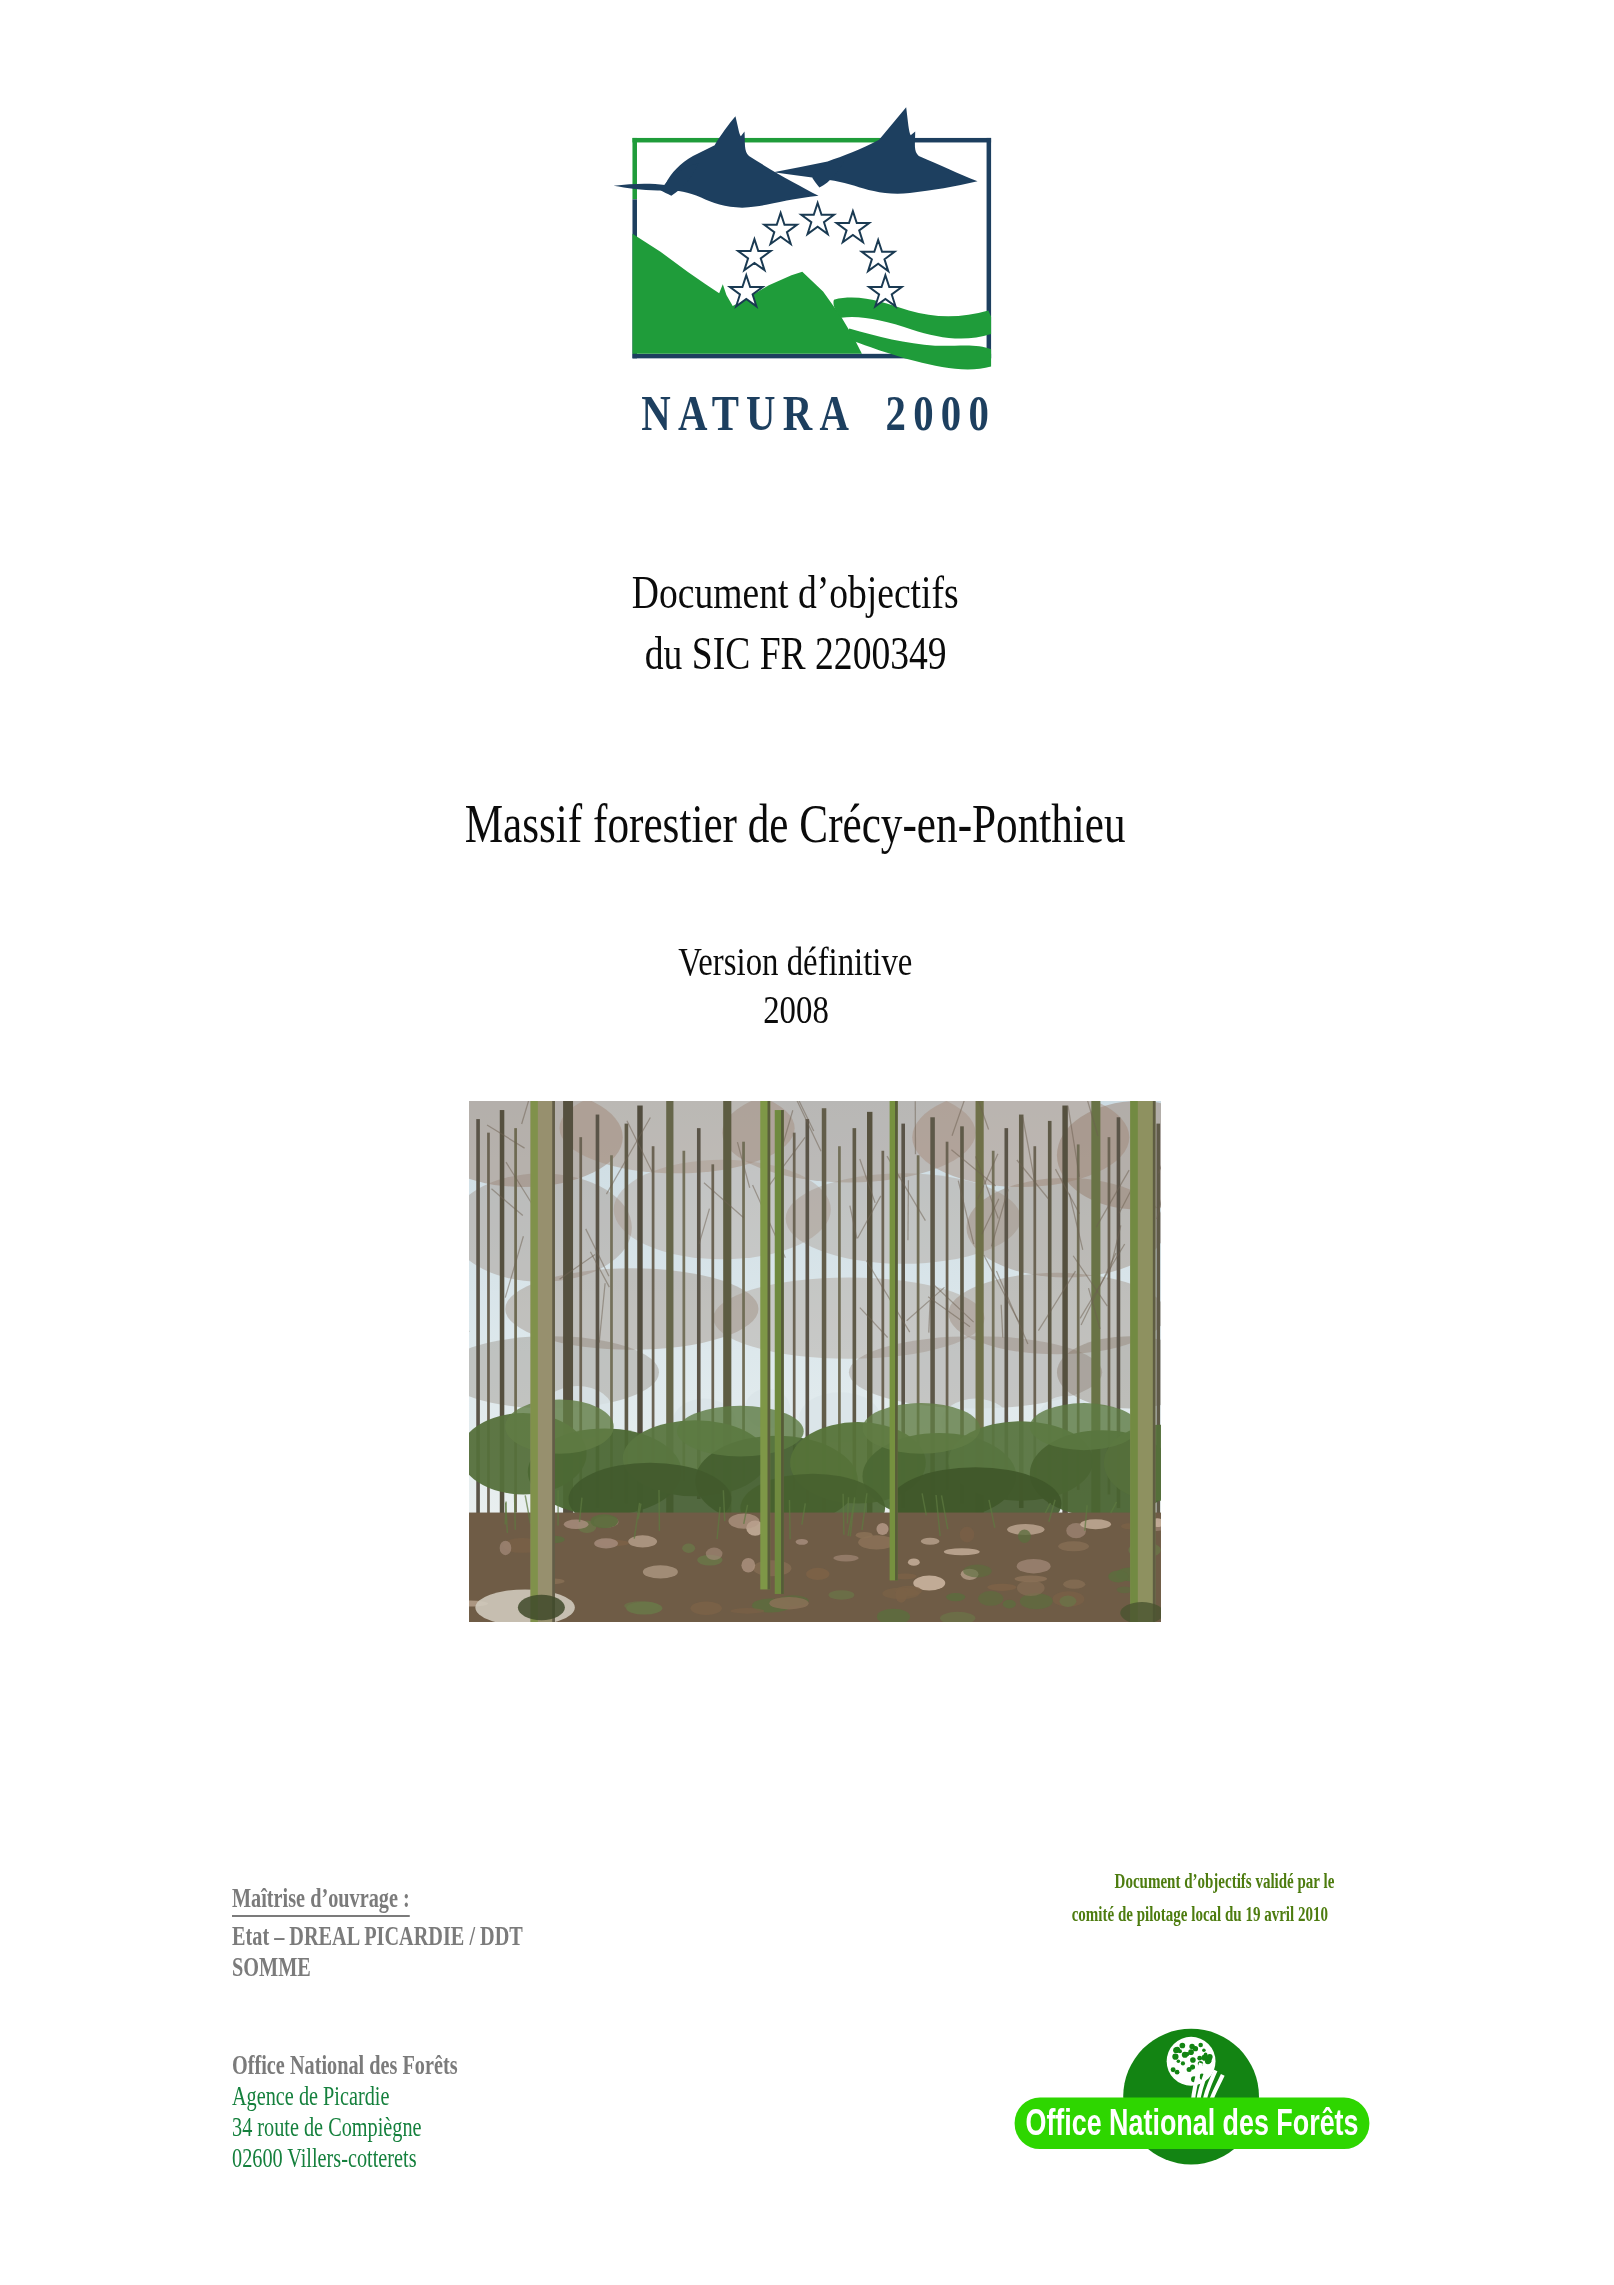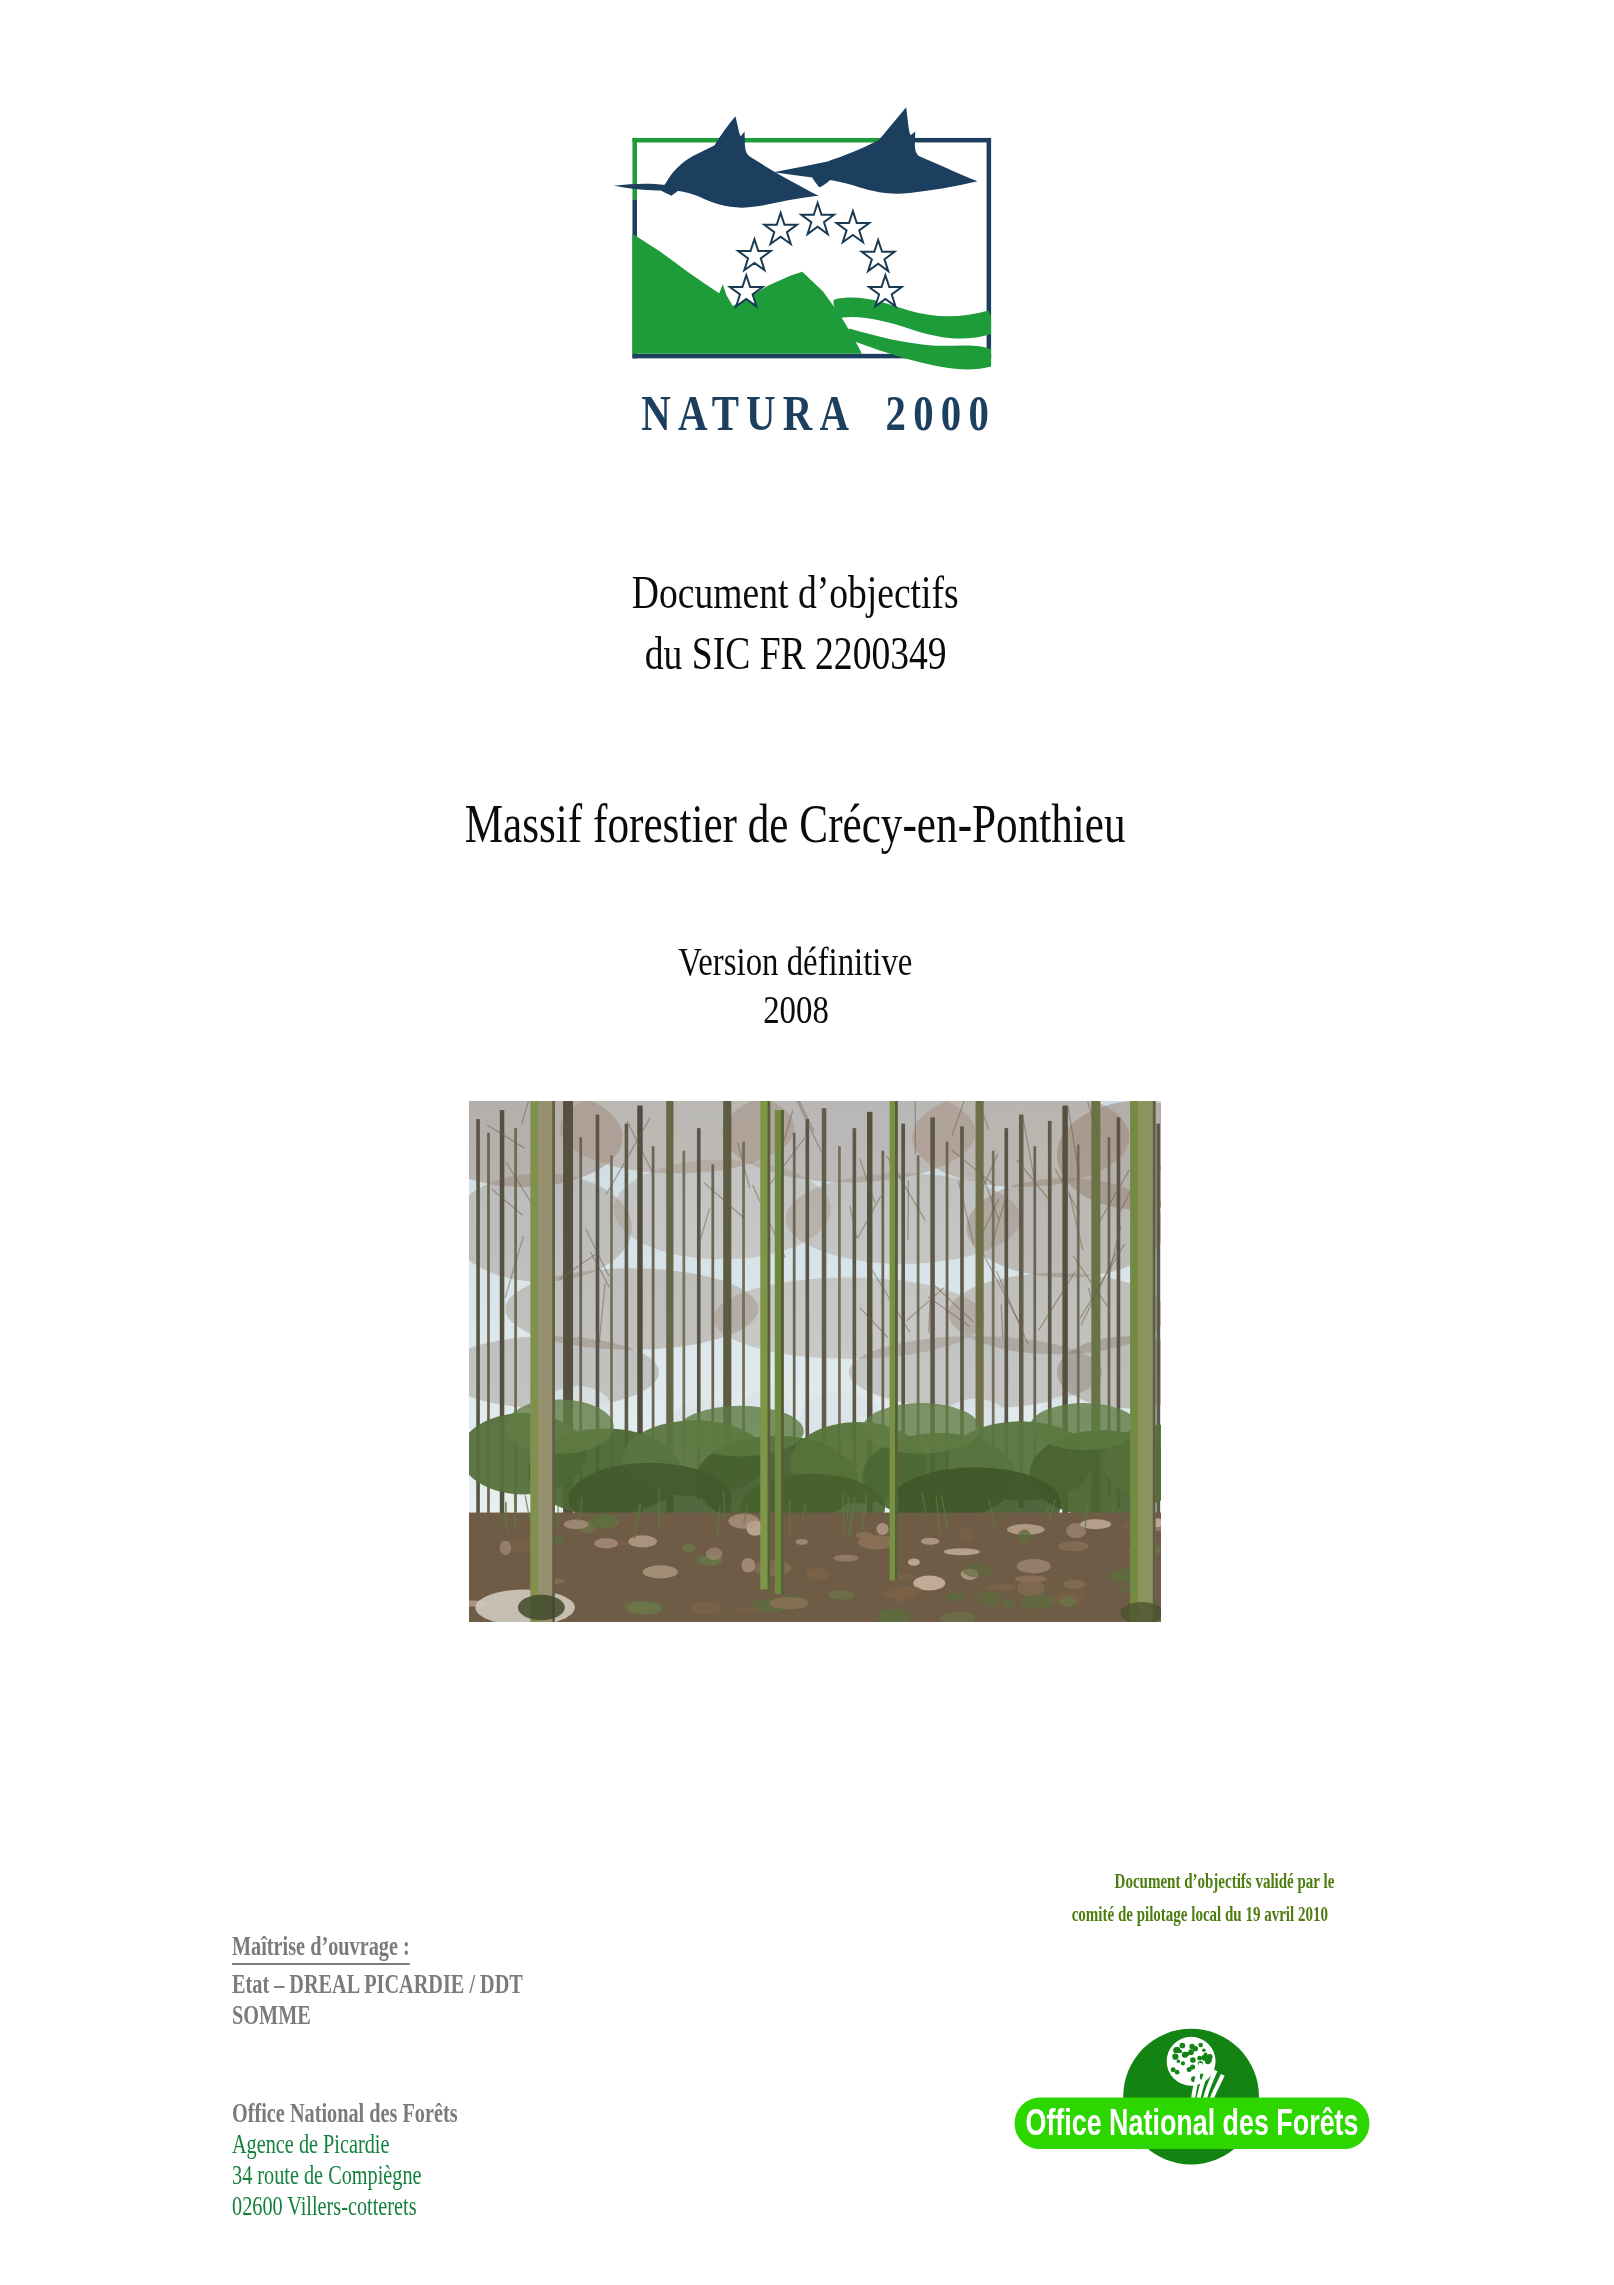--- a/index.html
+++ b/index.html
@@ -22,21 +22,21 @@
   .centercol{position:absolute;left:81px;width:1429px;text-align:center;color:#0b0b0b;}
   .title-block{top:562px;font-size:47px;line-height:61px;}
   .subtitle-block{top:794px;font-size:54px;line-height:60px;}
   .version-block{top:917px;font-size:41px;line-height:48px;margin-top:20px;}
 
   
   .photo{position:absolute;left:469px;top:1101px;width:692px;height:521px;overflow:hidden;}
 
   
   .maitrise{position:absolute;left:232px;top:1883px;width:470px;
-            font-size:27px;line-height:31px;color:#7b7b7b;font-weight:bold;margin-top:48px;}
+            font-size:27px;line-height:31px;color:#7b7b7b;font-weight:bold;}
   .u{border-bottom:2.7px solid #7b7b7b;padding-bottom:0.9px;}
   .gap1{height:31px;}
   .gap2{height:36px;}
   .addr{color:#15803d;font-weight:normal;}
 
   
   .validation{position:absolute;left:864px;top:1865px;width:507px;text-align:right;
               font-size:20px;line-height:33px;font-weight:bold;color:#4d7c0f;}
 
   .onf-logo{position:absolute;left:1011px;top:2025px;width:362px;height:145px;}

